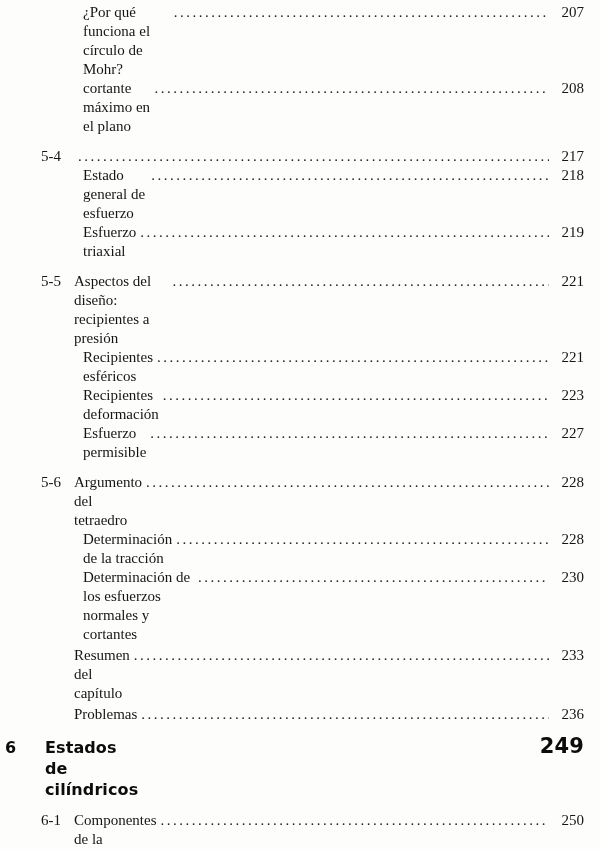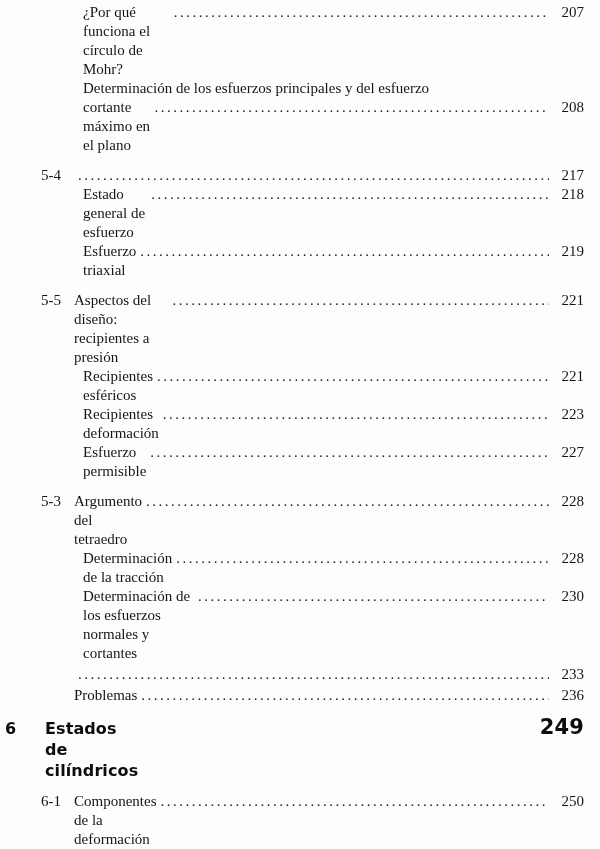--- a/index.html
+++ b/index.html
@@ -88,23 +88,20 @@
 <div class="page">
   <div class="toc" id="toc">
       <div class="entry sub">
         <div class="line l1">
           <span class="txt">¿Por qué funciona el círculo de Mohr?</span>
           <span class="dots">................................................................................................................................................................</span>
           <span class="pg">207</span>
         </div>
       </div>
       <div class="entry sub">
-        <div class="line l1">
-          <span class="txt">Determinación de los esfuerzos principales y del esfuerzo</span>
-        </div>
         <div class="line cont-sub">
           <span class="txt">cortante máximo en el plano</span>
           <span class="dots">................................................................................................................................................................</span>
           <span class="pg">208</span>
         </div>
       </div>
       <div class="entry section">
         <div class="line l1">
           <span class="num">5-4</span>
           <span class="dots">................................................................................................................................................................</span>
@@ -149,21 +146,21 @@
       </div>
       <div class="entry sub">
         <div class="line l1">
           <span class="txt">Esfuerzo permisible</span>
           <span class="dots">................................................................................................................................................................</span>
           <span class="pg">227</span>
         </div>
       </div>
       <div class="entry section">
         <div class="line l1">
-          <span class="num">5-3</span>
+          <span class="num">5-6</span>
           <span class="txt">Argumento del tetraedro</span>
           <span class="dots">................................................................................................................................................................</span>
           <span class="pg">228</span>
         </div>
       </div>
       <div class="entry sub">
         <div class="line l1">
           <span class="txt">Determinación de la tracción</span>
           <span class="dots">................................................................................................................................................................</span>
           <span class="pg">228</span>
@@ -171,20 +168,21 @@
       </div>
       <div class="entry sub">
         <div class="line l1">
           <span class="txt">Determinación de los esfuerzos normales y cortantes</span>
           <span class="dots">................................................................................................................................................................</span>
           <span class="pg">230</span>
         </div>
       </div>
       <div class="entry summary">
         <div class="line l1">
+          <span class="txt">Resumen del capítulo</span>
           <span class="dots">................................................................................................................................................................</span>
           <span class="pg">233</span>
         </div>
       </div>
       <div class="entry summary">
         <div class="line l1">
           <span class="txt">Problemas</span>
           <span class="dots">................................................................................................................................................................</span>
           <span class="pg">236</span>
         </div>

